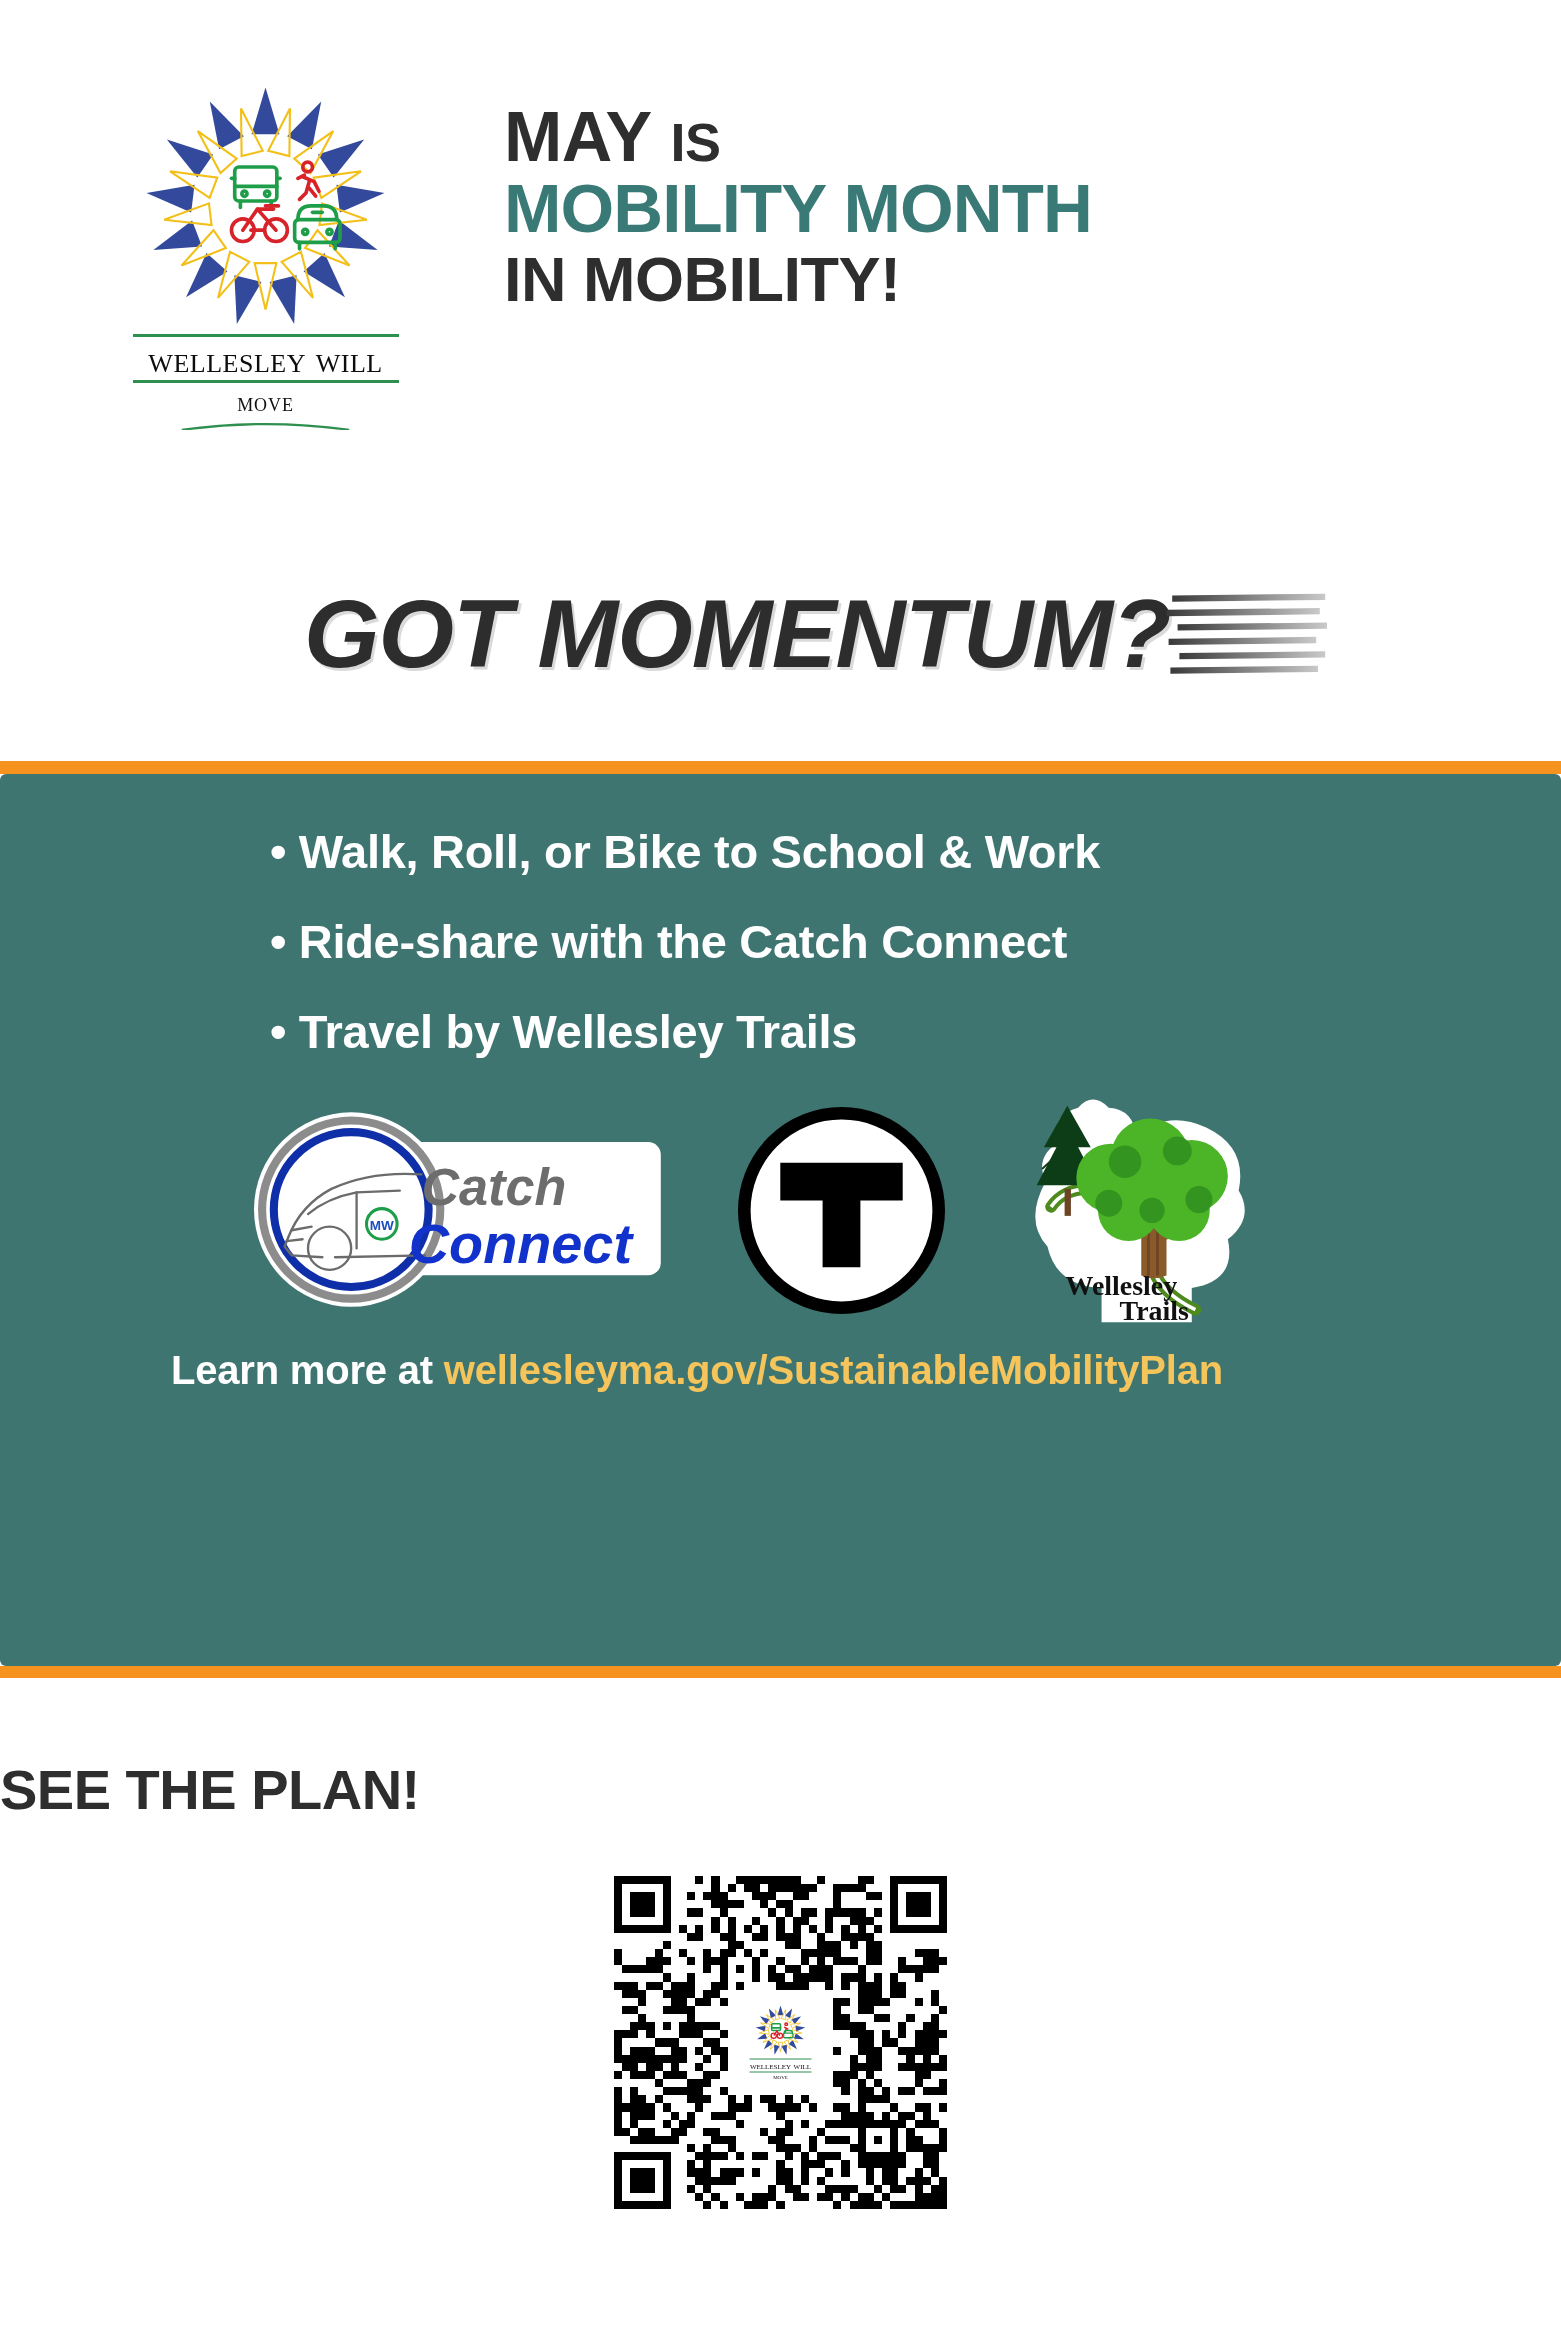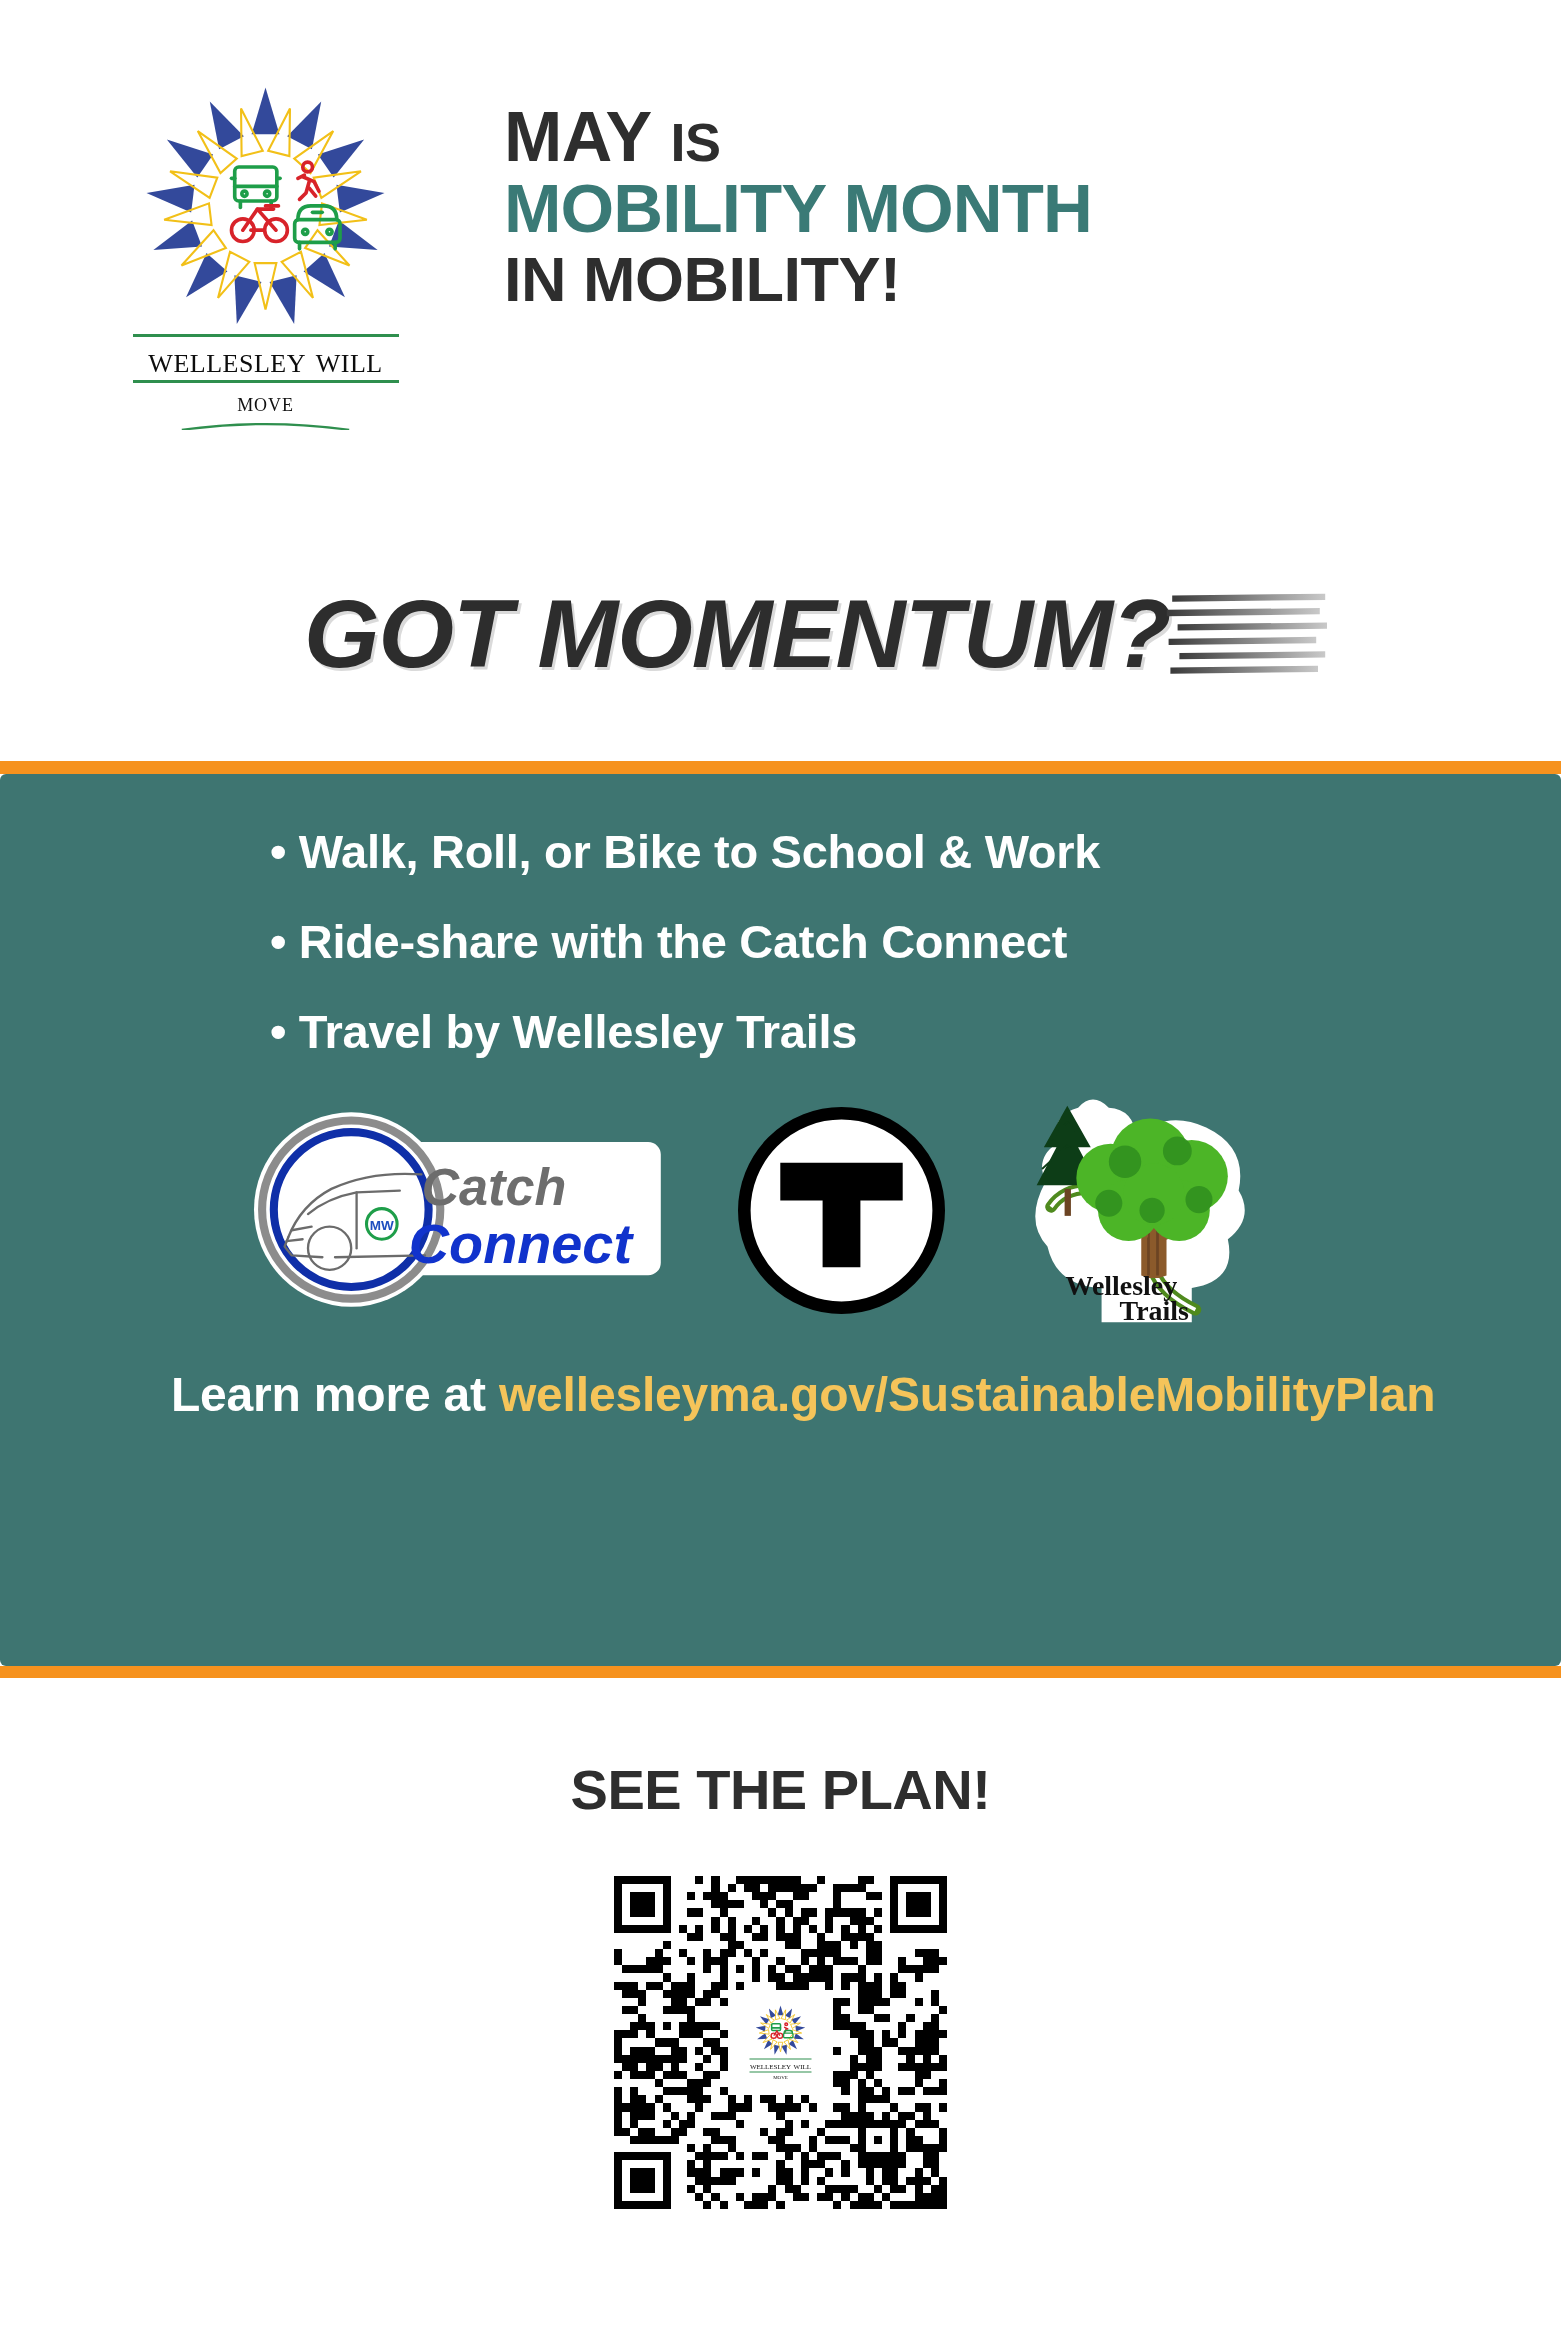--- a/index.html
+++ b/index.html
@@ -186,34 +186,33 @@
   
   .t-logo { width: 207px; height: 207px; }
   .t-logo svg { display:block; width:100%; height:100%; }
 
   
   .trails-logo { width: 239px; height: 230px; }
   .trails-logo svg { display:block; width:100%; height:100%; }
 
   .learn-more {
     padding-left: 171px;
-    margin-top: 44px;
-    font-size: 48px;
+    margin-top: 25px;
+    font-size: 40px;
     font-weight: bold;
     color: #ffffff;
     letter-spacing: -0.2px;
     white-space: nowrap;
   }
   .learn-more .url { color: #f5c45a; }
 
   
   .bottom-section {
     width: 100%;
     background: #ffffff;
-    text-align: center;
     padding-top: 79px;
     box-sizing: border-box;
   }
   .see-plan {
     font-size: 56px;
     font-weight: bold;
     color: #2e2e2e;
     letter-spacing: -0.5px;
   }
   .qr-wrap {

